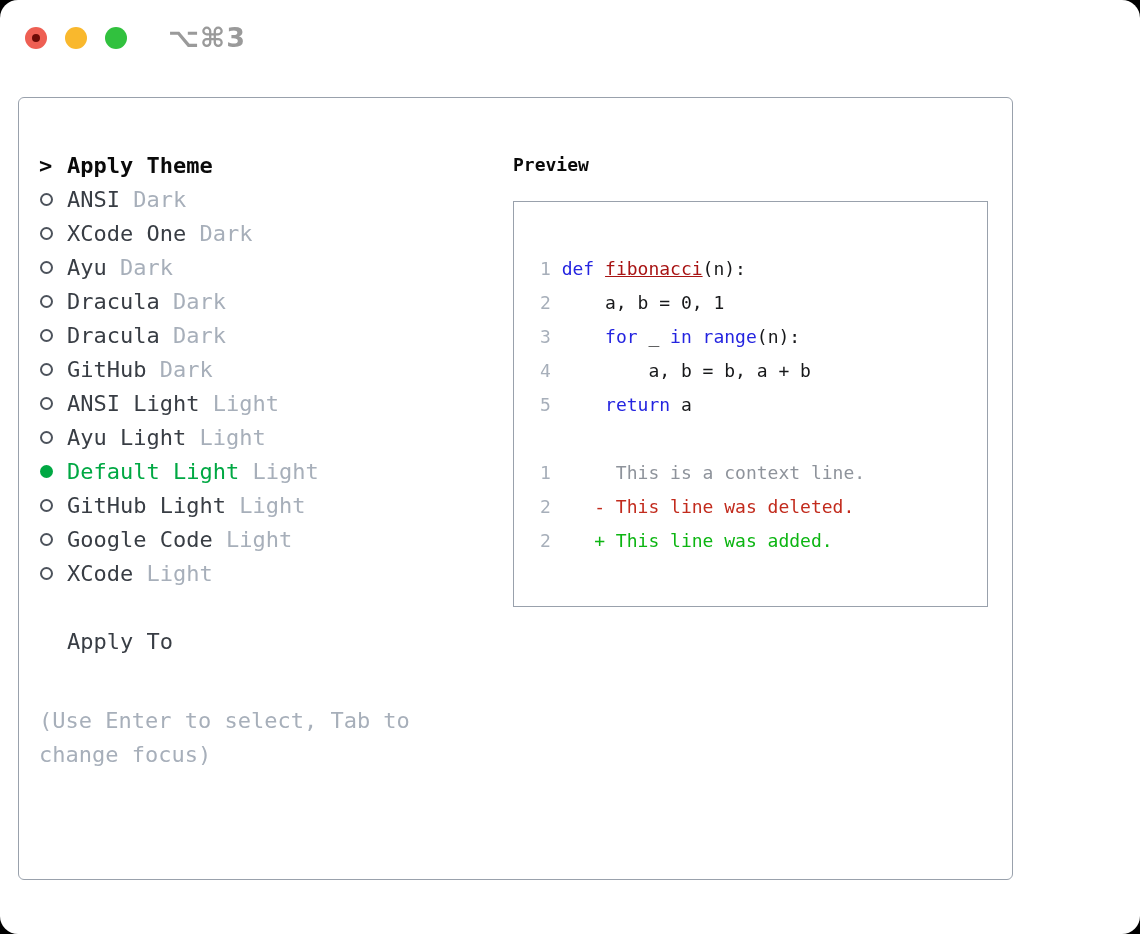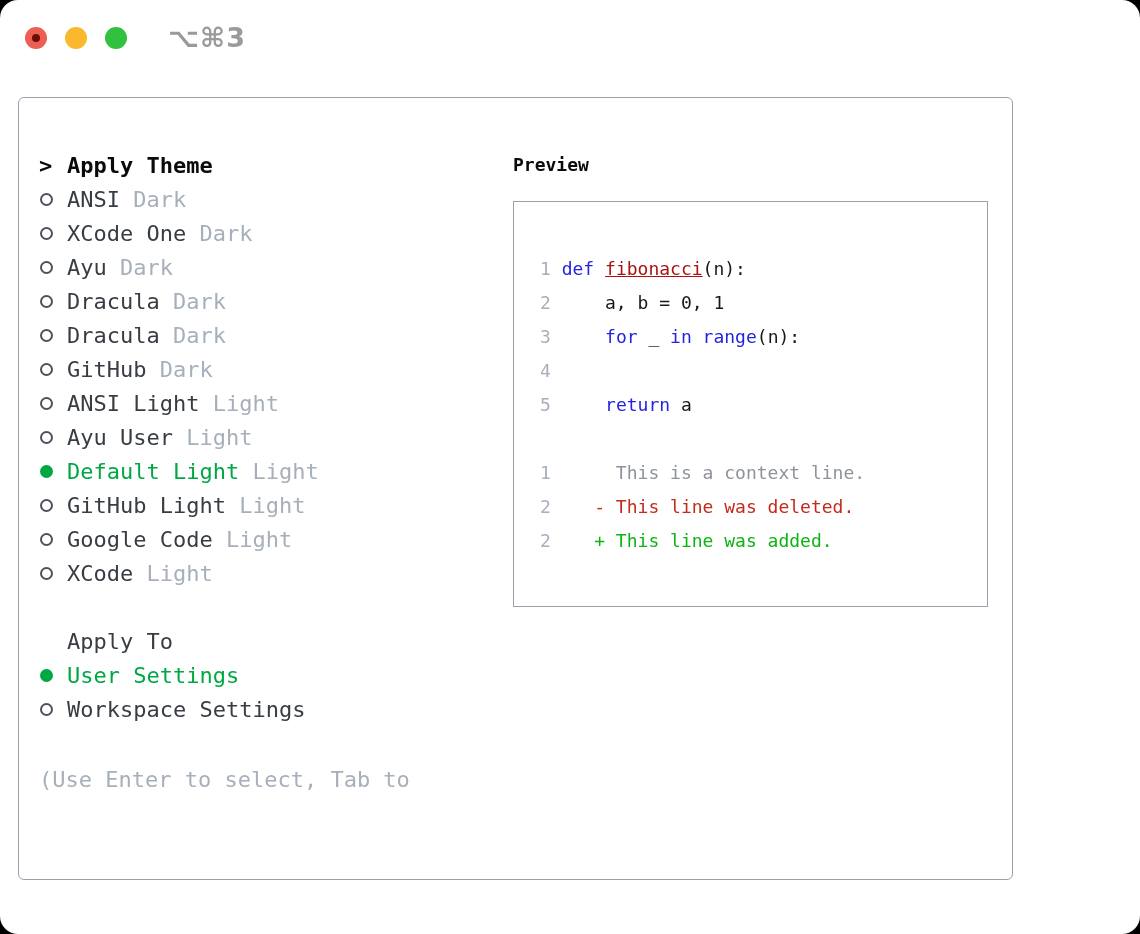--- a/index.html
+++ b/index.html
@@ -27,21 +27,21 @@
   .row{display:flex;align-items:center;height:34px;white-space:pre;}
   .left-col{position:absolute;left:20px;top:50px;width:450px;font-size:22px;color:var(--text);}
   .marker{width:28px;flex:0 0 28px;display:flex;align-items:center;}
   .cursor-glyph{font-weight:bold;color:#0a0a0a;}
   .circle{width:13px;height:13px;border-radius:50%;box-sizing:border-box;border:2px solid #4d535c;margin-left:1px;}
   .circle.filled{border:none;background:var(--accent);}
   .hdr{font-weight:bold;color:#0a0a0a;}
   .item-name{color:var(--text);}
   .item-name.selected{color:var(--accent);text-align:center;}
   .item-variant{color:var(--muted);text-align:right;}
-  .help{margin-top:3px;}
+  .help{margin-top:12px;}
   .help div{height:34px;line-height:34px;color:var(--muted);white-space:pre;}
   
   .right-col{position:absolute;left:494px;top:50px;font-size:18px;}
   .preview-header{height:34px;line-height:34px;font-weight:bold;color:#0a0a0a;}
   .preview-box{
     margin-top:19px;width:475px;height:406px;box-sizing:border-box;
     border:1.5px solid #99a1ac;background:#fff;
     padding:49px 0 0 26px;overflow:hidden;
   }
   .ln{color:var(--muted);}
@@ -73,49 +73,46 @@
         <span class="hdr">Apply Theme</span>
       </div>
       <div id="theme-items">
           <div class="row"><span class="marker"><span class="circle"></span></span><span class="item-name">ANSI</span><span class="item-variant"> Dark</span></div>
           <div class="row"><span class="marker"><span class="circle"></span></span><span class="item-name">XCode One</span><span class="item-variant"> Dark</span></div>
           <div class="row"><span class="marker"><span class="circle"></span></span><span class="item-name">Ayu</span><span class="item-variant"> Dark</span></div>
           <div class="row"><span class="marker"><span class="circle"></span></span><span class="item-name">Dracula</span><span class="item-variant"> Dark</span></div>
           <div class="row"><span class="marker"><span class="circle"></span></span><span class="item-name">Dracula</span><span class="item-variant"> Dark</span></div>
           <div class="row"><span class="marker"><span class="circle"></span></span><span class="item-name">GitHub</span><span class="item-variant"> Dark</span></div>
           <div class="row"><span class="marker"><span class="circle"></span></span><span class="item-name">ANSI Light</span><span class="item-variant"> Light</span></div>
-          <div class="row"><span class="marker"><span class="circle"></span></span><span class="item-name">Ayu User</span><span class="item-variant"> Light</span></div>
+          <div class="row"><span class="marker"><span class="circle"></span></span><span class="item-name">Ayu Light</span><span class="item-variant"> Light</span></div>
           <div class="row"><span class="marker"><span class="circle filled"></span></span><span class="item-name selected">Default Light</span><span class="item-variant"> Light</span></div>
           <div class="row"><span class="marker"><span class="circle"></span></span><span class="item-name">GitHub Light</span><span class="item-variant"> Light</span></div>
           <div class="row"><span class="marker"><span class="circle"></span></span><span class="item-name">Google Code</span><span class="item-variant"> Light</span></div>
           <div class="row"><span class="marker"><span class="circle"></span></span><span class="item-name">XCode</span><span class="item-variant"> Light</span></div>
         </div>
       <div class="row"></div>
       <div class="row">
         <span class="marker"></span>
         <span>Apply To</span>
       </div>
-      <div id="apply-items">
-          <div class="row"><span class="marker"><span class="circle filled"></span></span><span class="item-name selected">User Settings</span></div>
-          <div class="row"><span class="marker"><span class="circle"></span></span><span class="item-name">Workspace Settings</span></div>
-        </div>
       <div class="row"></div>
       <div class="help" id="help-lines">
           <div>(Use Enter to select, Tab to</div>
+          <div>change focus)</div>
         </div>
     </div>
 
     <div class="right-col">
       <div class="preview-header">Preview</div>
       <div class="preview-box">
         <div id="code-lines">
             <div class="row"><span class="ln">1</span><span class="seg-plain"> </span><span class="seg-keyword">def</span><span class="seg-plain"> </span><span class="seg-function">fibonacci</span><span class="seg-plain">(n):</span></div>
             <div class="row"><span class="ln">2</span><span class="seg-plain"> </span><span class="seg-plain">    a, b = 0, 1</span></div>
             <div class="row"><span class="ln">3</span><span class="seg-plain"> </span><span class="seg-plain">    </span><span class="seg-keyword">for</span><span class="seg-plain"> _ </span><span class="seg-keyword">in</span><span class="seg-plain"> </span><span class="seg-keyword">range</span><span class="seg-plain">(n):</span></div>
-            <div class="row"><span class="ln">4</span><span class="seg-plain"> </span></div>
+            <div class="row"><span class="ln">4</span><span class="seg-plain"> </span><span class="seg-plain">        a, b = b, a + b</span></div>
             <div class="row"><span class="ln">5</span><span class="seg-plain"> </span><span class="seg-plain">    </span><span class="seg-keyword">return</span><span class="seg-plain"> a</span></div>
           </div>
         <div class="row"></div>
         <div id="diff-lines">
             <div class="row"><span class="ln">1</span><span class="diff-context">      This is a context line.</span></div>
             <div class="row"><span class="ln">2</span><span class="diff-deleted">    - This line was deleted.</span></div>
             <div class="row"><span class="ln">2</span><span class="diff-added">    + This line was added.</span></div>
           </div>
       </div>
     </div>

